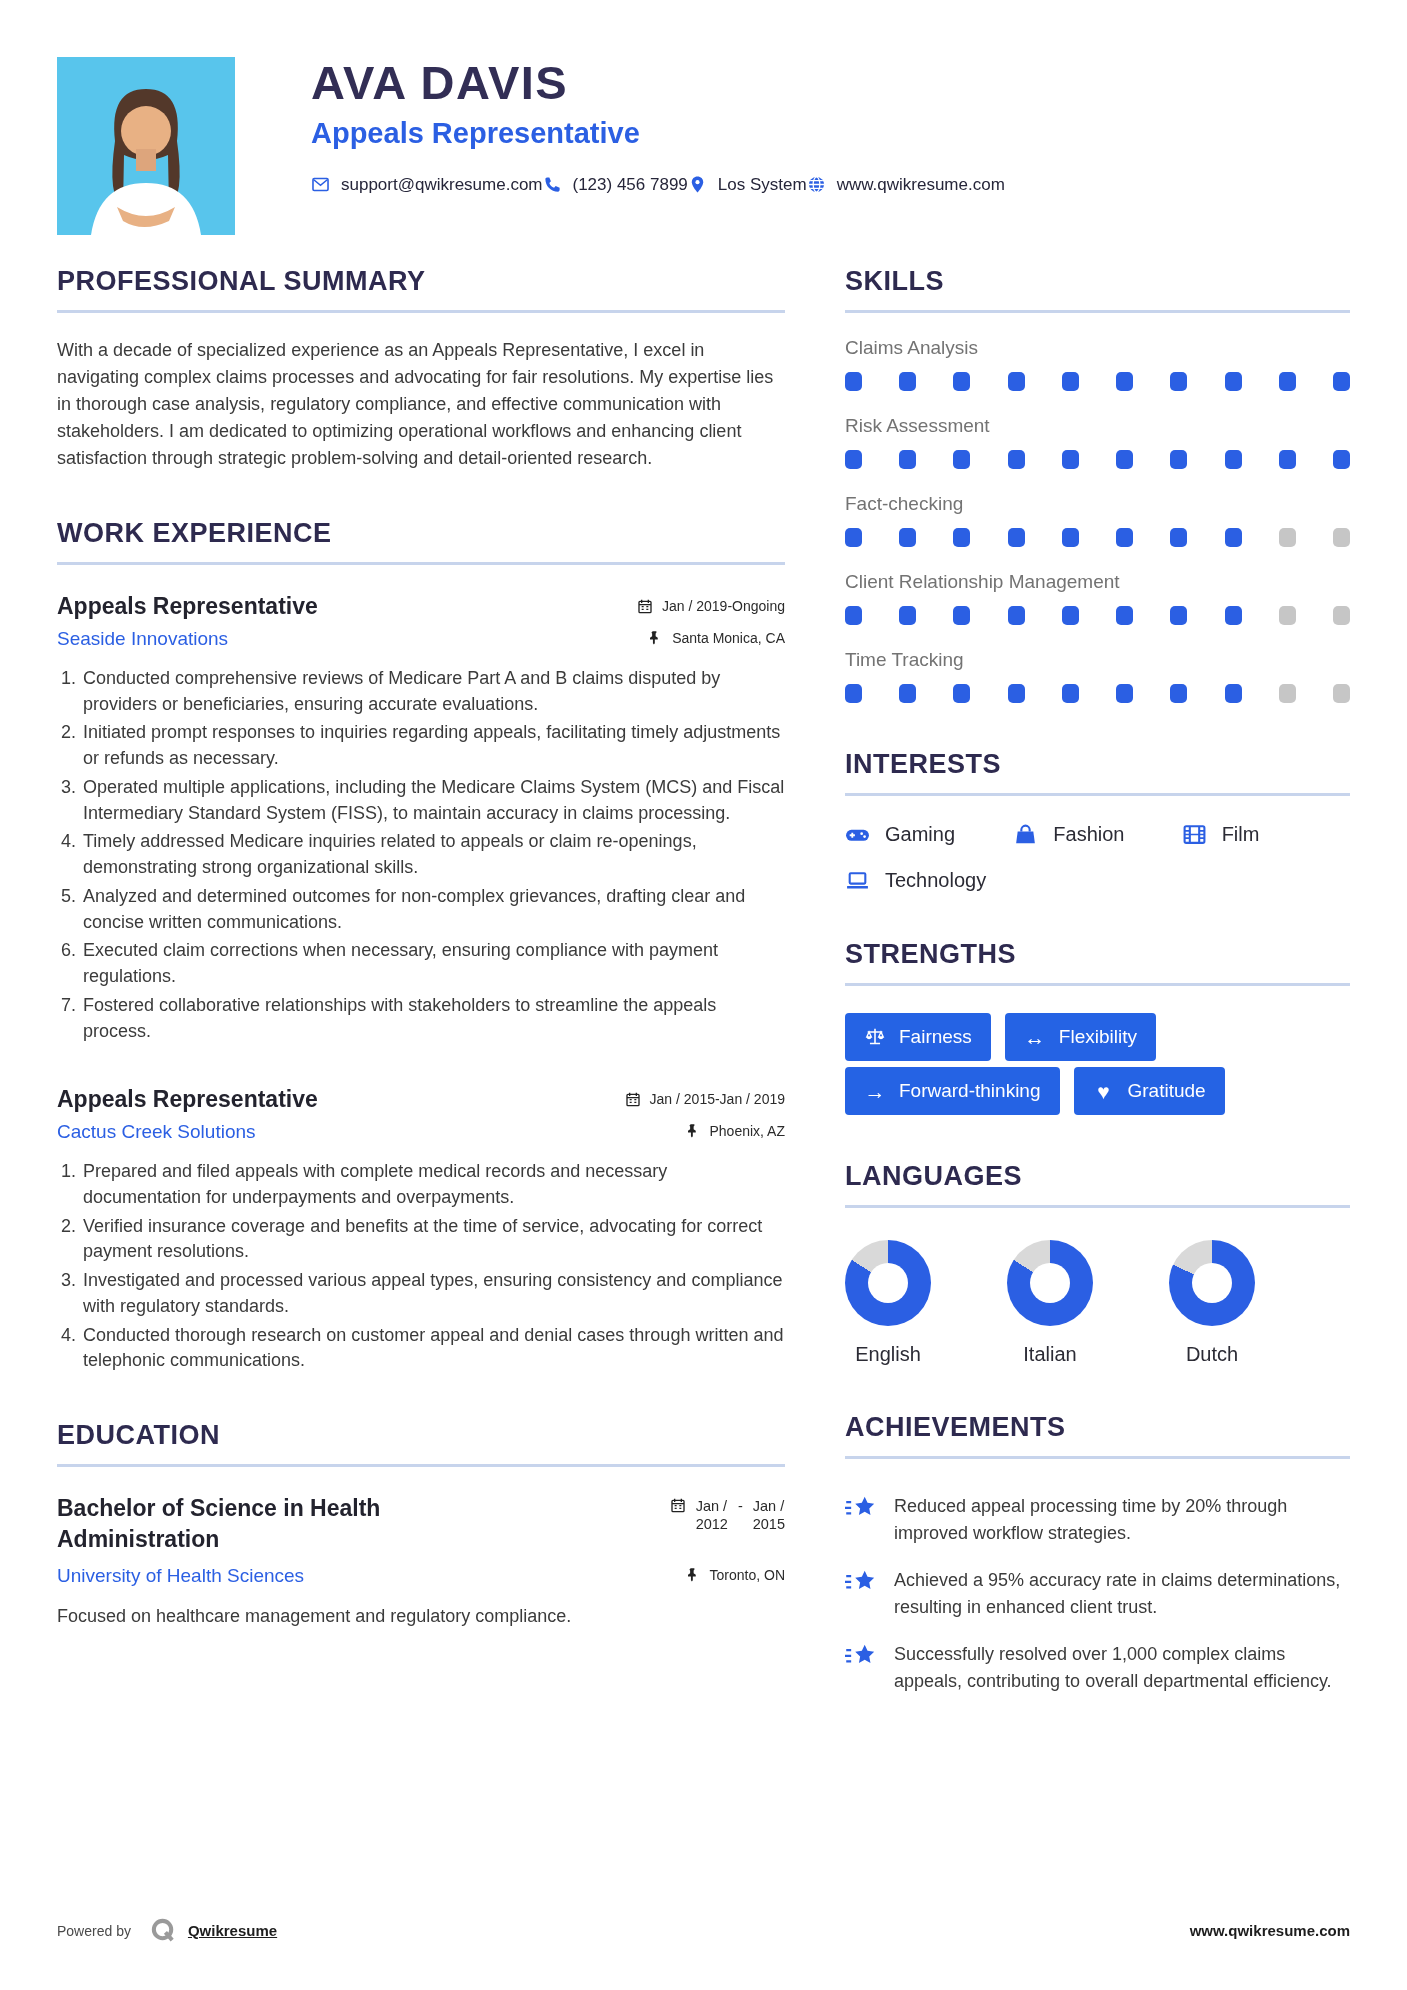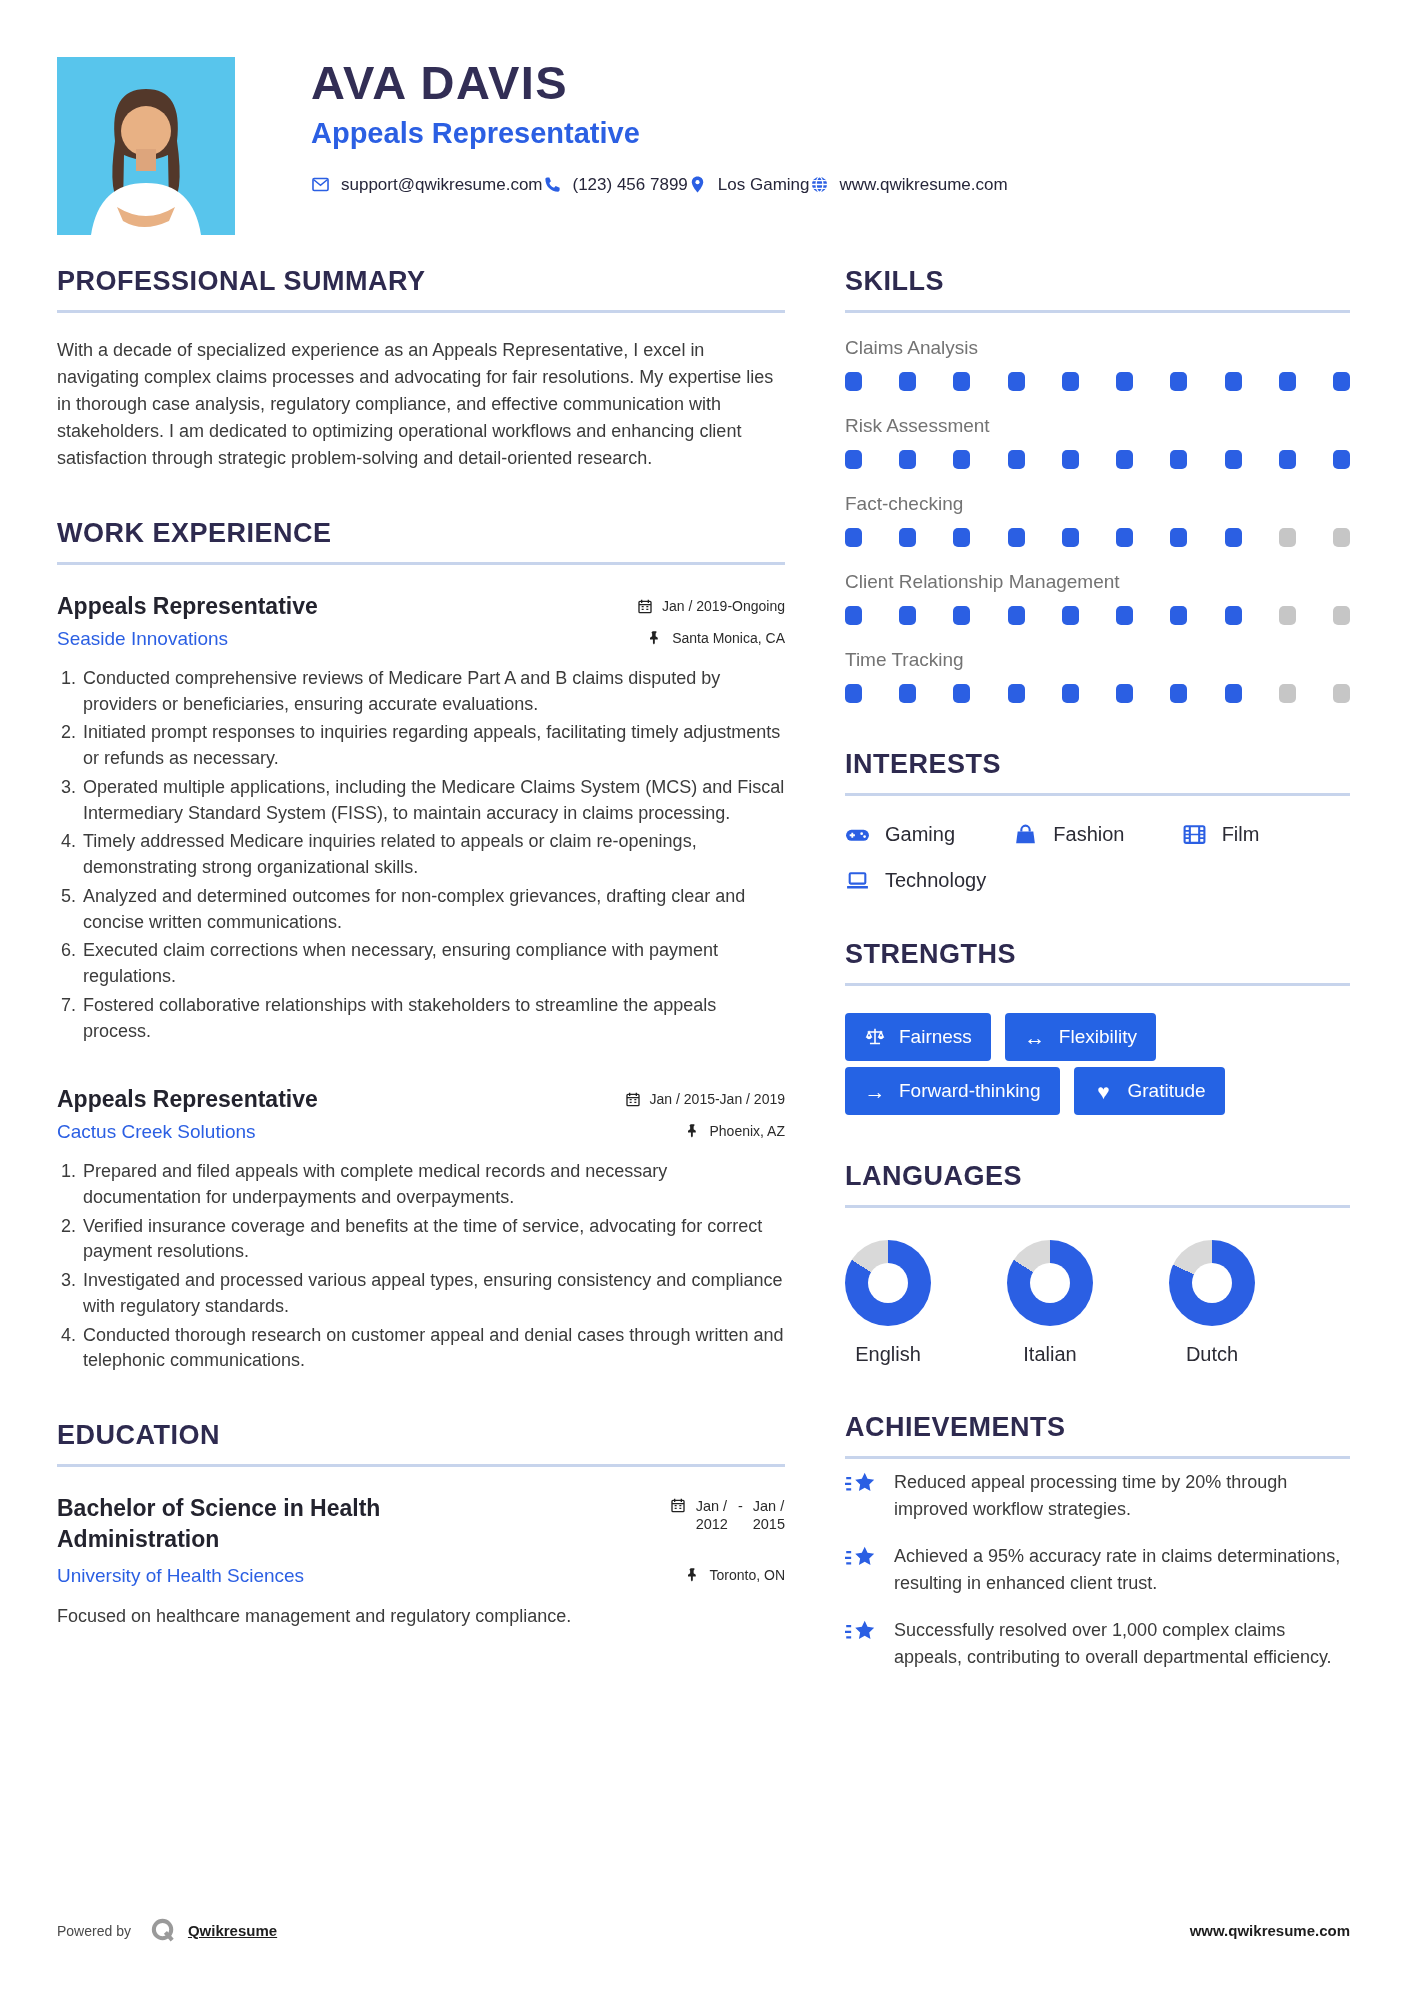--- a/index.html
+++ b/index.html
@@ -73,21 +73,21 @@
   .bicon{display:inline-flex;width:22px;height:22px;align-items:center;justify-content:center;
          font-size:21px;font-weight:bold;line-height:1;}
   
   .langs{display:flex;gap:76px;margin-top:32px;}
   .lang{text-align:center;}
   .donut{width:86px;height:86px;border-radius:50%;position:relative;margin:0 auto;
          background:conic-gradient(var(--accent) 0 84%,var(--donut-gray) 84% 100%);}
   .donut::after{content:"";position:absolute;inset:23px;border-radius:50%;background:#fff;}
   .lang-name{margin-top:17px;font-size:20px;color:#2b2b35;}
   
-  .ach-list{margin-top:10px;}
+  .ach-list{margin-top:34px;}
   .ach{display:flex;gap:17px;margin-bottom:20px;font-size:18px;line-height:1.5;color:var(--text);}
   .ach-icon{flex:none;width:32px;height:30px;margin-top:1px;}
   
   .footer{position:absolute;left:57px;right:57px;bottom:46px;display:flex;align-items:center;}
   .powered{font-size:14px;color:#4a4a4a;}
   .qlogo{margin:0 11px 0 19px;display:inline-flex;}
   .brand{font-size:15px;color:#1d1d1d;text-decoration:underline;font-weight:bold;}
   .site{margin-left:auto;font-size:15px;color:#1d1d1d;font-weight:bold;}
 </style>
 </head>
@@ -127,21 +127,21 @@
           </span>
           <span>(123) 456 7899</span>
         </span>
         <span class="contact-item">
           <span class="cicon">
             <svg viewBox="0 0 24 24" width="19" height="19">
                 <path d="M12 2c-4.2 0-7.2 3-7.2 7 0 5.2 7.2 13 7.2 13s7.2-7.8 7.2-13c0-4-3-7-7.2-7z" fill="#2b5fe3"></path>
                 <circle cx="12" cy="9" r="2.6" fill="#fff"></circle>
               </svg>
           </span>
-          <span>Los Gaming</span>
+          <span>Los System</span>
         </span>
         <span class="contact-item">
           <span class="cicon">
             <svg viewBox="0 0 24 24" width="19" height="19">
                 <circle cx="12" cy="12" r="9.5" fill="#2b5fe3"></circle>
                 <ellipse cx="12" cy="12" rx="4.2" ry="9.5" fill="none" stroke="#fff" stroke-width="1.6"></ellipse>
                 <path d="M2.5 12h19M4 7h16M4 17h16" stroke="#fff" stroke-width="1.6" fill="none"></path>
               </svg>
           </span>
           <span>www.qwikresume.com</span>

